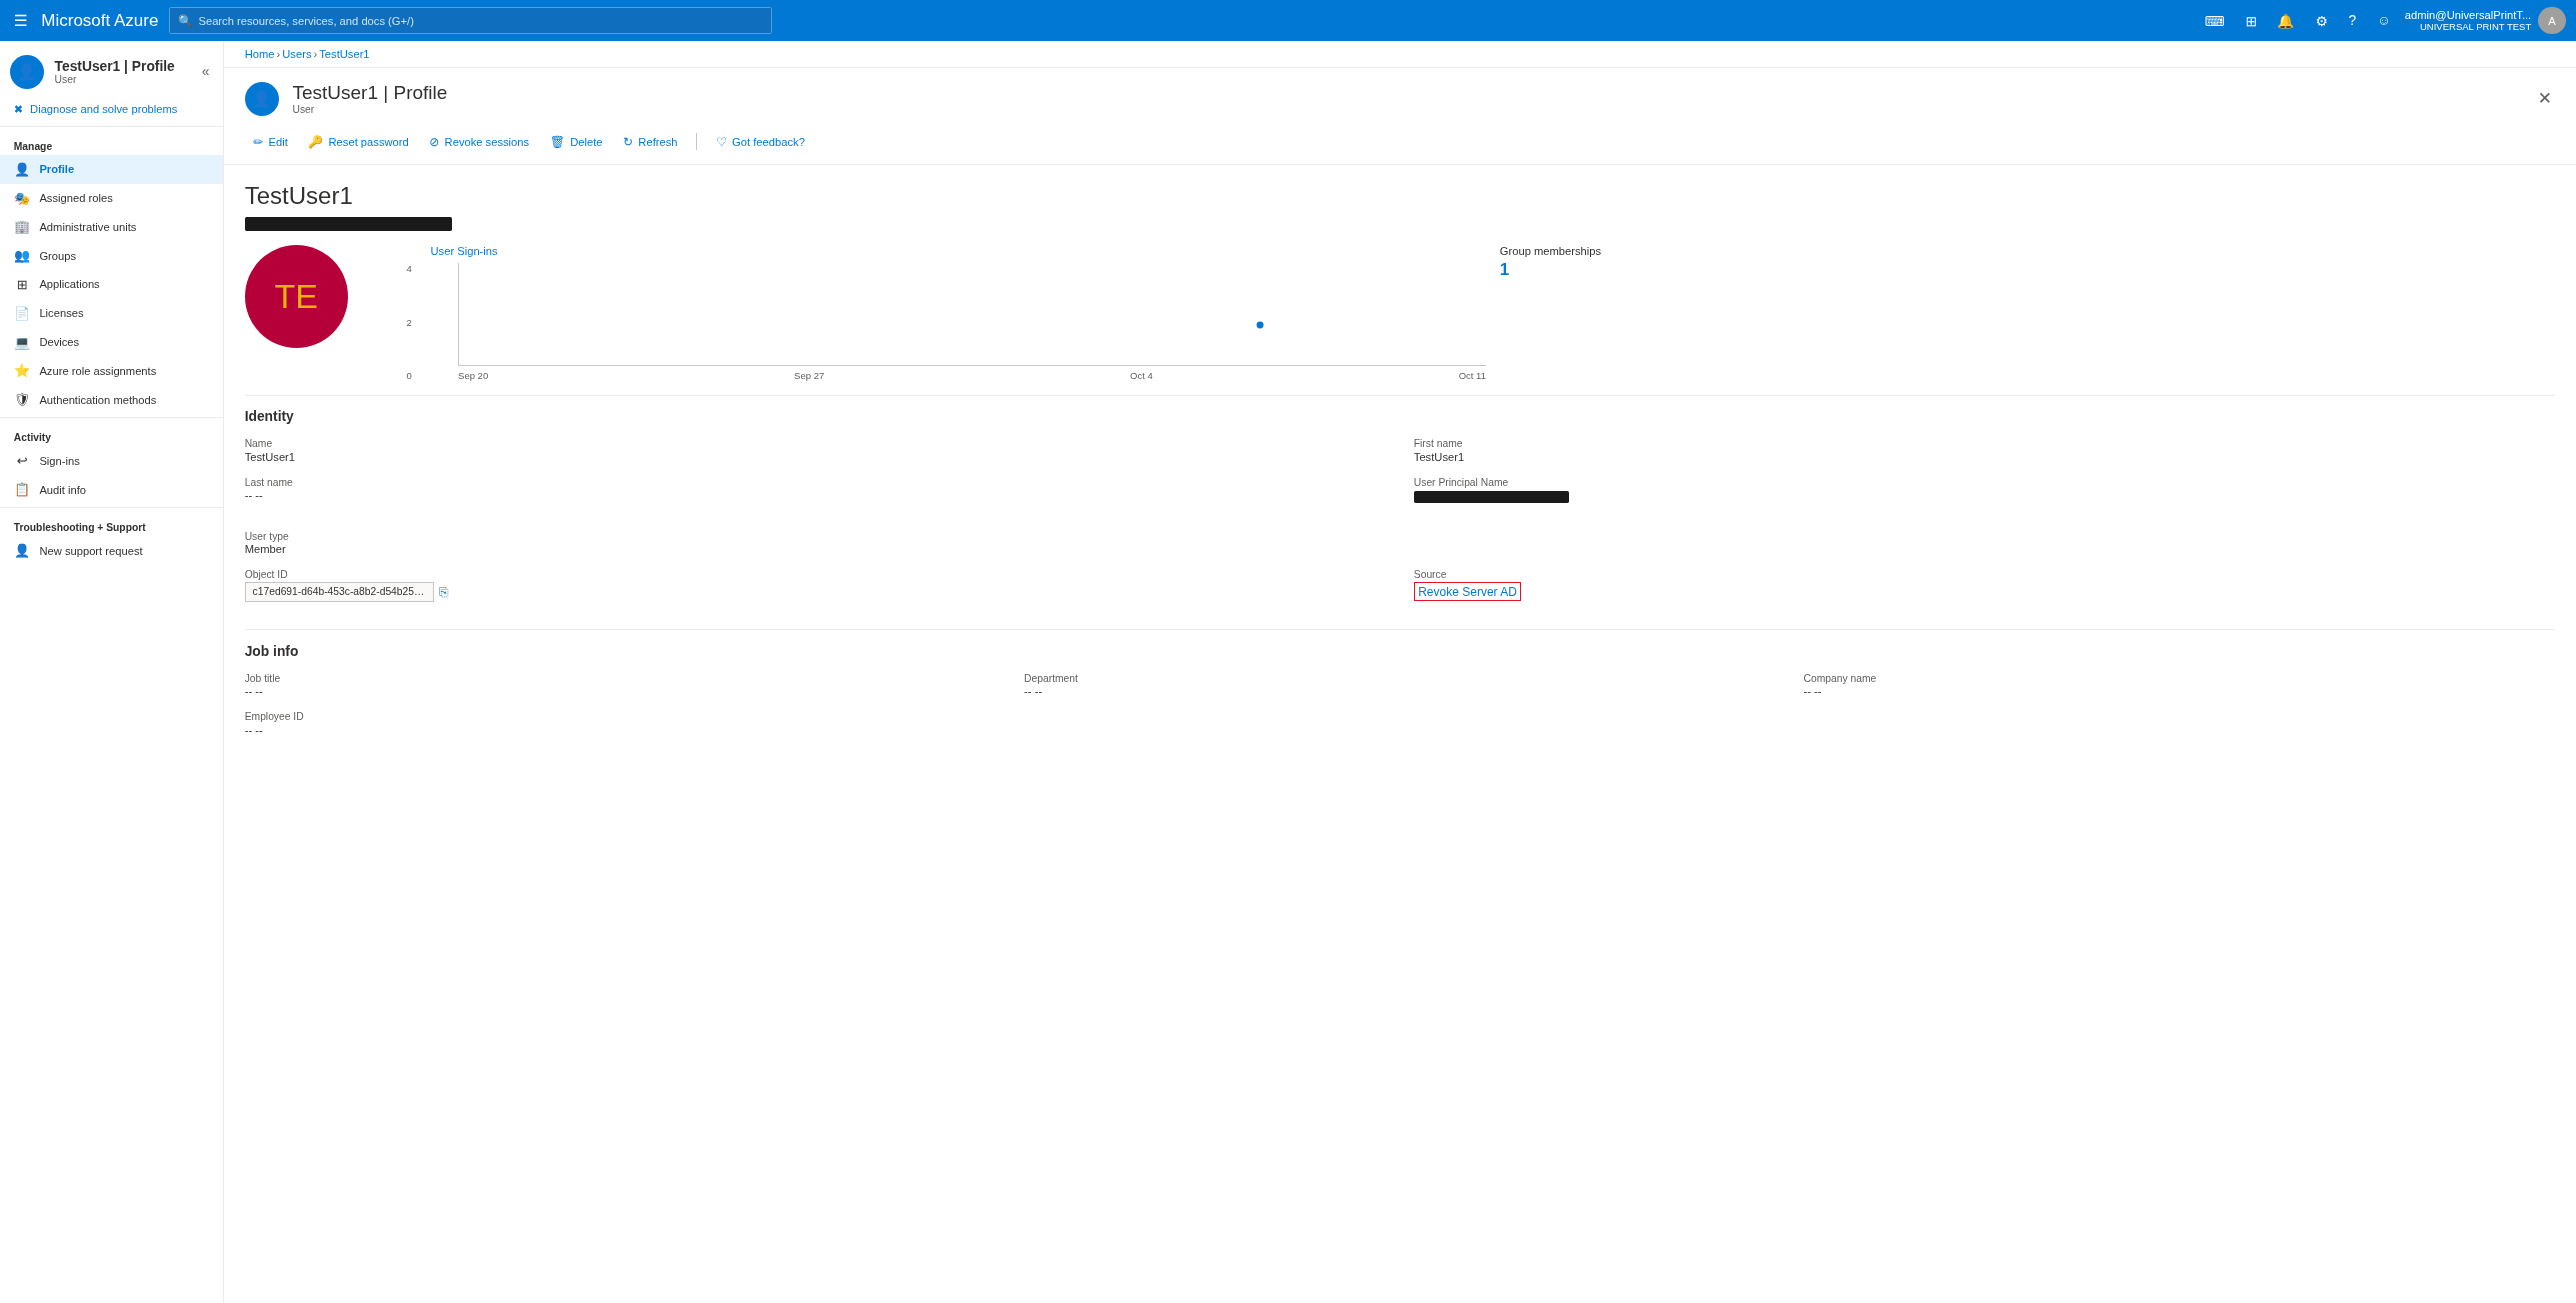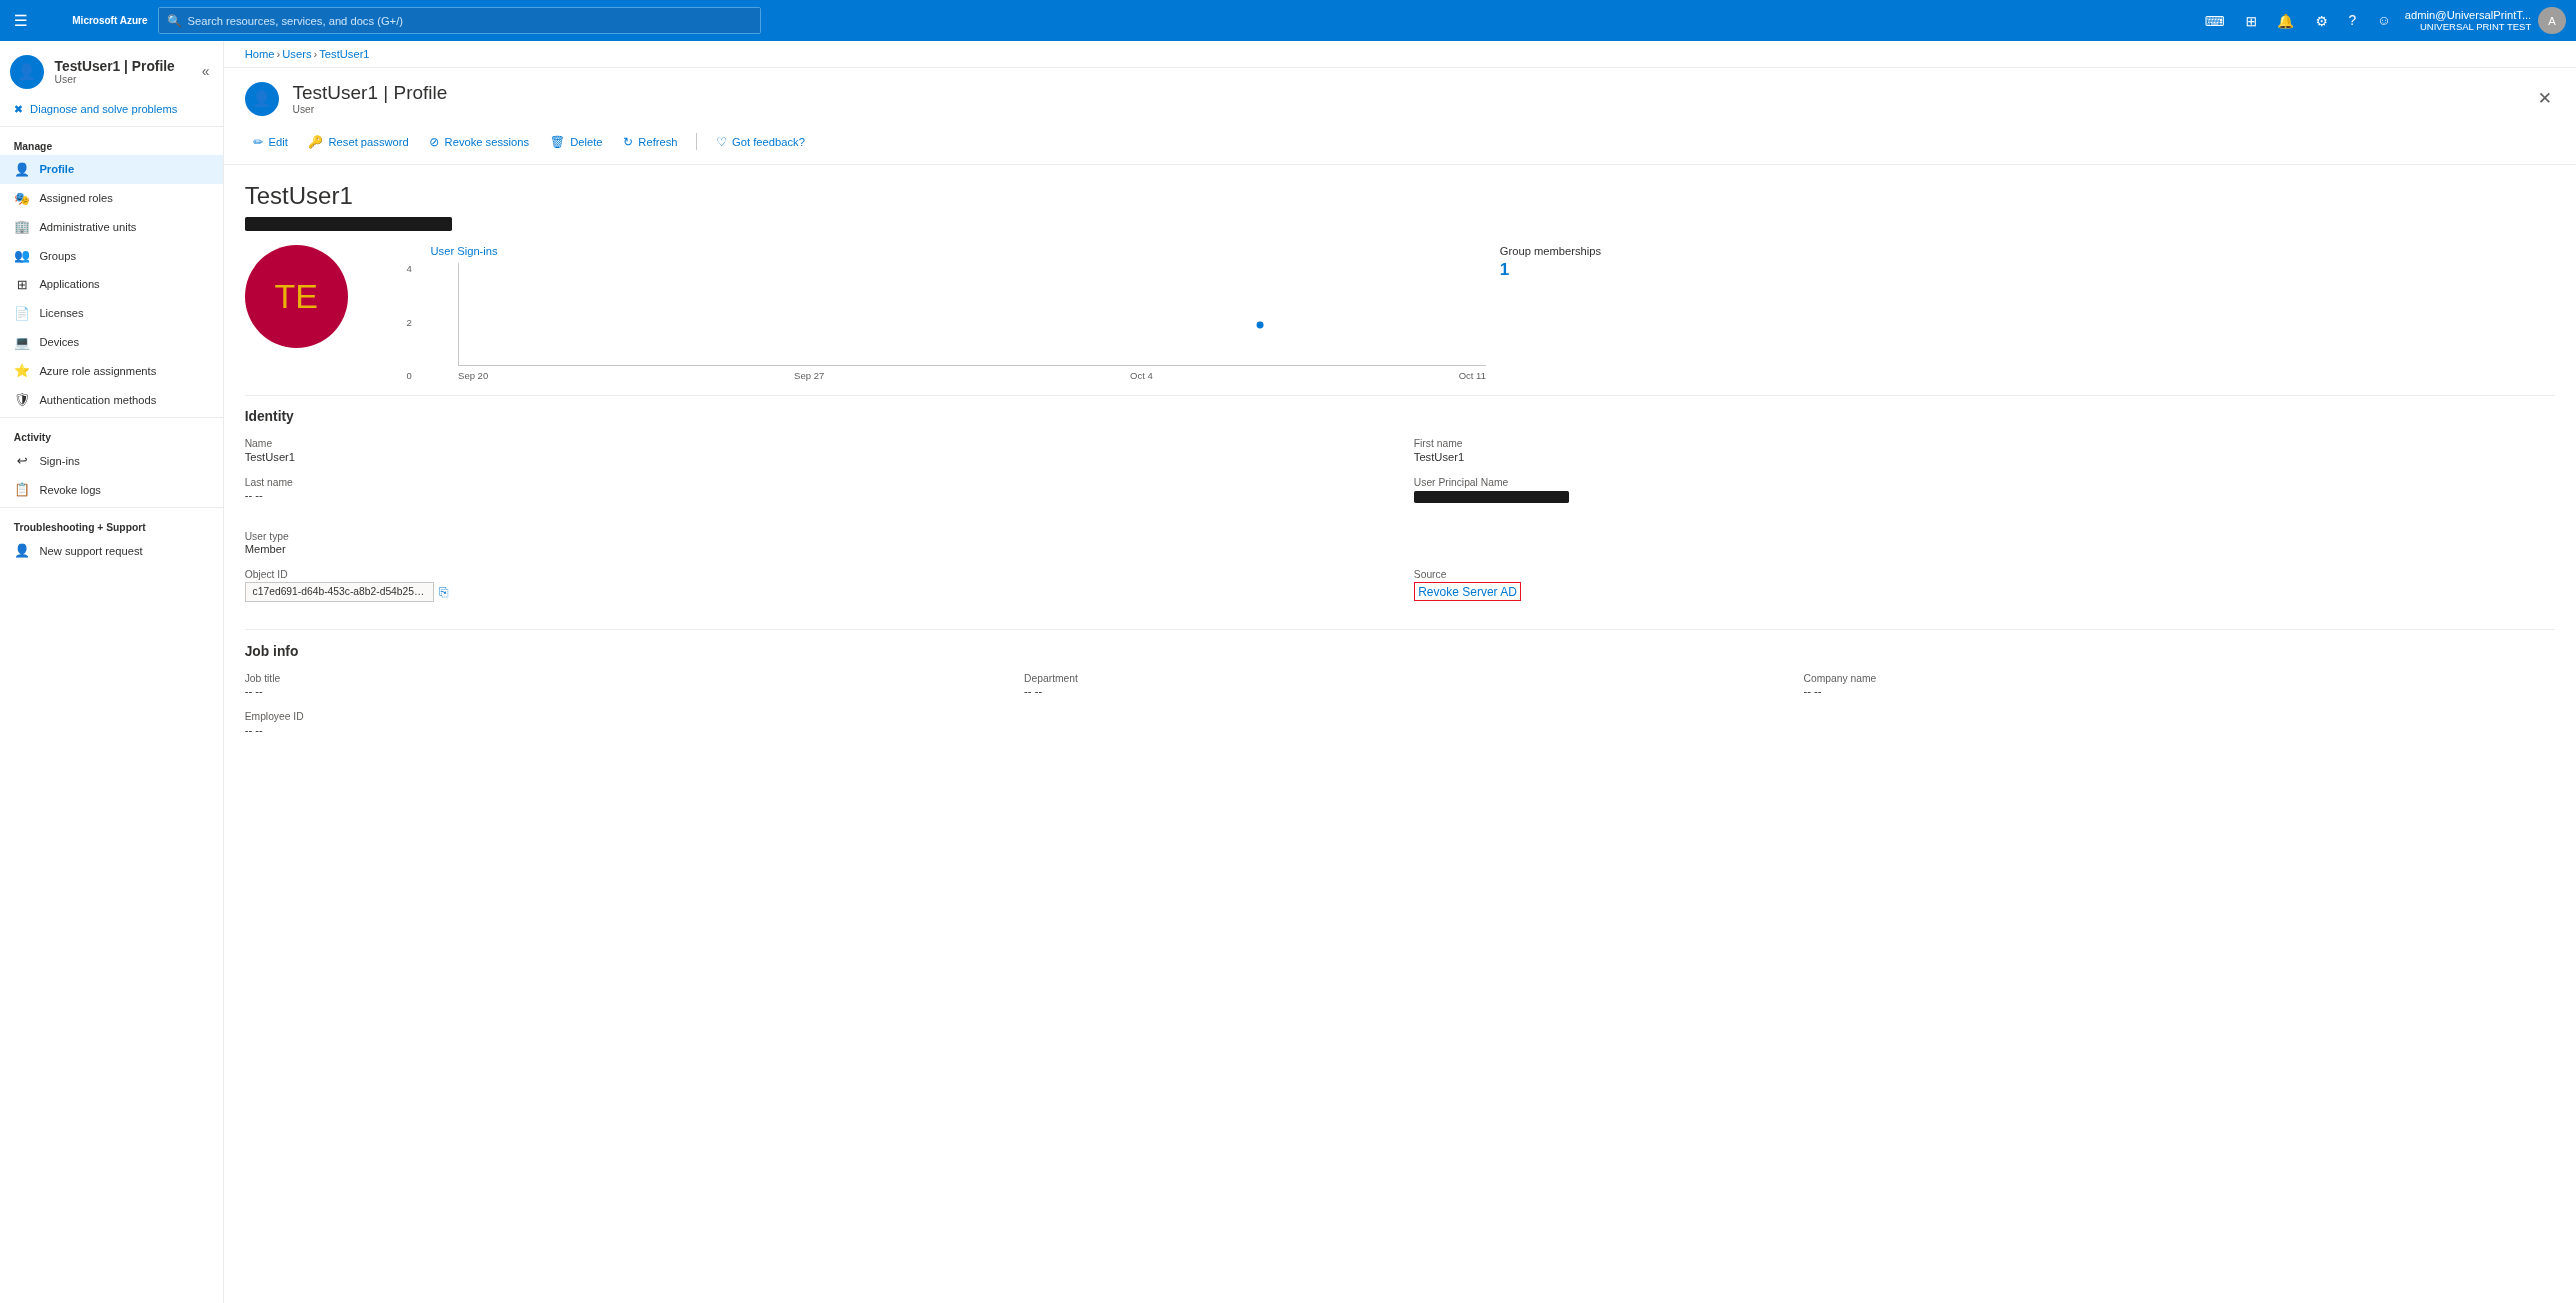--- a/index.html
+++ b/index.html
@@ -11,21 +11,21 @@
       height: 41px;
       display: flex;
       align-items: center;
       padding: 0 10.3px;
       gap: 10.3px;
       position: fixed;
       top: 0; left: 0; right: 0;
       z-index: 100;
     }
     .top-nav-hamburger { color: white; font-size: 15.5px; cursor: pointer; padding: 3.4px; }
-    .top-nav-logo { color: white; font-weight: 700; font-size: 10px; white-space: nowrap; margin-left: 31px; }
+    .top-nav-logo { color: white; font-weight: 400; font-size: 17px; white-space: nowrap; }
     .top-nav-search {
       flex: 1;
       max-width: 603px;
       background: #106ebe;
       border: 0.9px solid #4da3e0;
       border-radius: 1.7px;
       display: flex;
       align-items: center;
       padding: 0 8.6px;
       height: 27.6px;
@@ -332,21 +332,21 @@
 
     <hr class="sidebar-divider">
     <div class="sidebar-section-label">Activity</div>
 
     <div class="sidebar-item">
       <span class="sidebar-item-icon">↩</span>
       <span>Sign-ins</span>
     </div>
     <div class="sidebar-item">
       <span class="sidebar-item-icon">📋</span>
-      <span>Revoke logs</span>
+      <span>Audit info</span>
     </div>
 
     <hr class="sidebar-divider">
     <div class="sidebar-section-label">Troubleshooting + Support</div>
 
     <div class="sidebar-item">
       <span class="sidebar-item-icon">👤</span>
       <span>New support request</span>
     </div>
   </aside>

